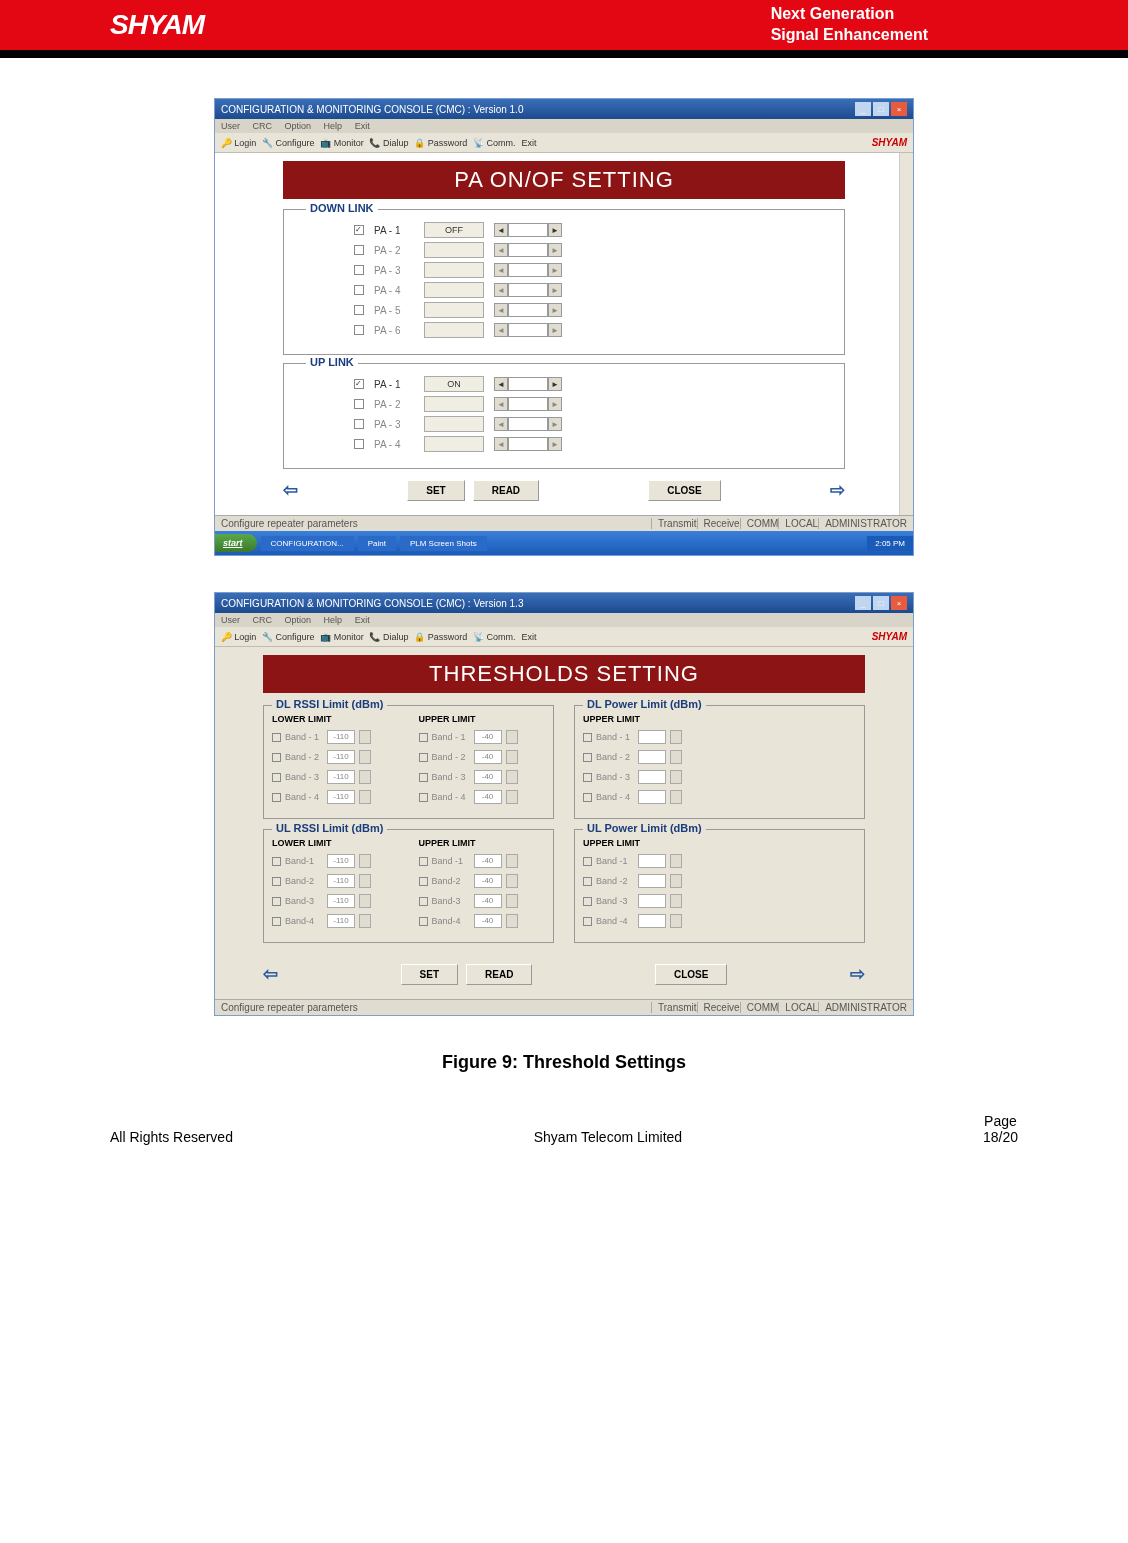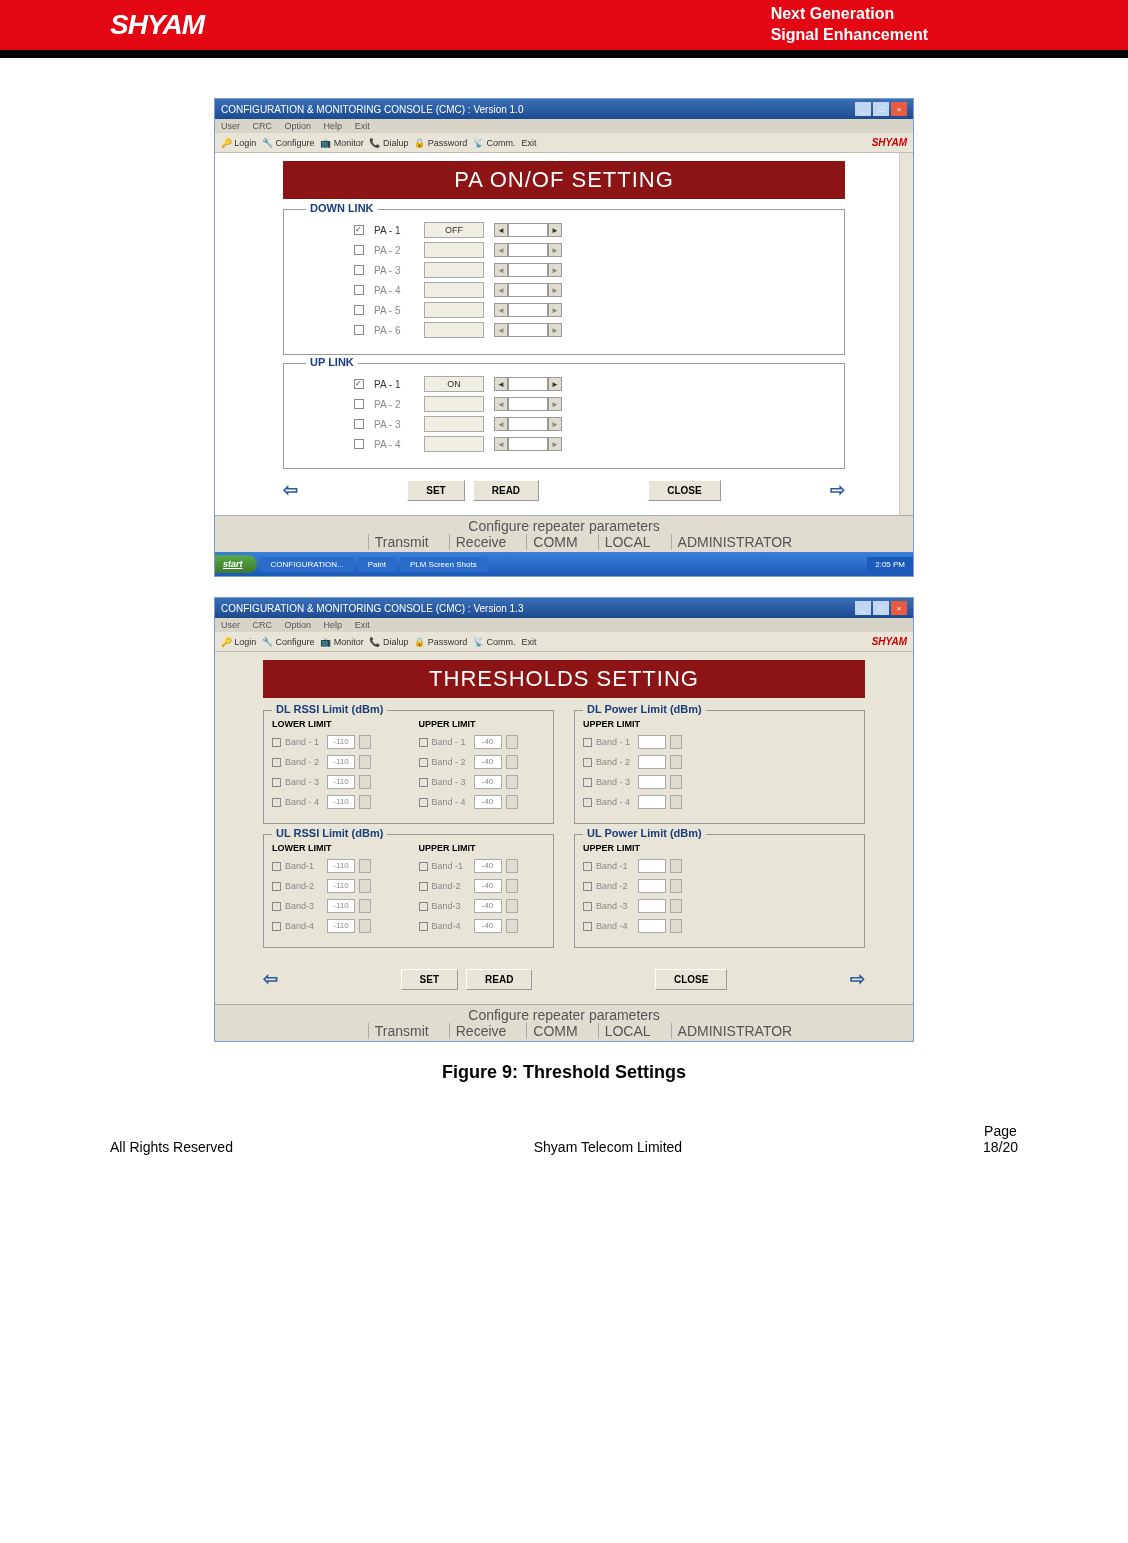--- a/index.html
+++ b/index.html
@@ -4,21 +4,21 @@
 <style>
   * { box-sizing: border-box; margin: 0; padding: 0; }
   body { font-family: Arial, sans-serif; background: #fff; width: 1128px; }
   
   .header-red { background: #e30613; height: 50px; display: flex; align-items: center; justify-content: space-between; padding: 0 0 0 110px; }
   .logo { color: #fff; font-weight: 900; font-size: 28px; letter-spacing: -1px; font-style: italic; }
   .header-text { color: #fff; font-weight: bold; font-size: 16px; padding-right: 200px; line-height: 1.3; }
   .header-black { background: #000; height: 8px; }
   
   .content { padding: 40px 0 0 0; }
-  .screenshot-wrap { display: flex; justify-content: center; margin-bottom: 20px; border-radius: 28px; }
+  .screenshot-wrap { display: flex; justify-content: center; margin-bottom: 36px; border-radius: 28px; }
   
   .app-window { width: 700px; background: #e8e4d8; border: 1px solid #7a9ecf; position: relative; }
   .titlebar { background: linear-gradient(to bottom, #3a6fb8, #1d4a8f); color: #fff; font-size: 10px; padding: 3px 6px; display: flex; justify-content: space-between; align-items: center; }
   .titlebar-buttons { display: flex; gap: 2px; }
   .tb-btn { width: 16px; height: 14px; font-size: 8px; display: flex; align-items: center; justify-content: center; }
   .tb-min { background: #c0d5f0; }
   .tb-max { background: #c0d5f0; }
   .tb-close { background: #e85b3f; color: #fff; }
   
   .menubar { background: #d8d4c8; font-size: 9px; padding: 2px 6px; color: #555; }
@@ -45,22 +45,22 @@
   .pa-status { width: 60px; height: 16px; border: 1px solid #aaa; background: #f0ede2; text-align: center; font-size: 9px; line-height: 14px; }
   .pa-slider { display: flex; align-items: center; gap: 0; }
   .pa-slider-btn { width: 14px; height: 14px; border: 1px solid #999; background: #e0ddd0; font-size: 8px; display: flex; align-items: center; justify-content: center; }
   .pa-slider-track { width: 40px; height: 14px; border: 1px solid #999; background: #fff; }
   
   .btn-row { display: flex; align-items: center; justify-content: space-between; margin: 10px 60px 6px 60px; }
   .btn-row-inner { display: flex; gap: 8px; }
   .win-btn { padding: 4px 18px; font-size: 10px; background: #e8e4d8; border: 1px solid #999; border-top-color: #fff; border-left-color: #fff; font-weight: bold; }
   .arrow-btn { font-size: 18px; color: #2a5aa0; font-weight: bold; }
   
-  .statusbar { background: #e0dcd0; border-top: 1px solid #aaa; padding: 2px 6px; font-size: 14px; color: #555; display: flex; justify-content: space-between; align-items: center; flex-direction: column; }
-  .statusbar-right { display: flex; gap: 20px; padding-left: 32px; }
+  .statusbar { background: #e0dcd0; border-top: 1px solid #aaa; padding: 2px 6px; font-size: 10px; color: #555; display: flex; justify-content: space-between; align-items: center; }
+  .statusbar-right { display: flex; gap: 0; padding-left: 32px; }
   .statusbar-right span { border-left: 1px solid #aaa; padding-left: 6px; }
   
   .taskbar { background: linear-gradient(to bottom, #3a7fd8, #1a5ab8); height: 24px; display: flex; align-items: center; font-size: 9px; color: #fff; }
   .start-btn { background: linear-gradient(to bottom, #5aa84a, #3a7a2a); padding: 4px 14px 4px 8px; border-radius: 0 10px 10px 0; font-style: italic; font-weight: bold; text-decoration: underline; }
   .task-item { padding: 3px 10px; background: #2a6ac8; margin-left: 4px; font-size: 8px; }
   .tray { margin-left: auto; background: #1a5ab8; padding: 3px 8px; font-size: 8px; }
   
   .caption { text-align: center; font-weight: bold; font-size: 18px; margin: 15px 0 10px 0; }
   
   

